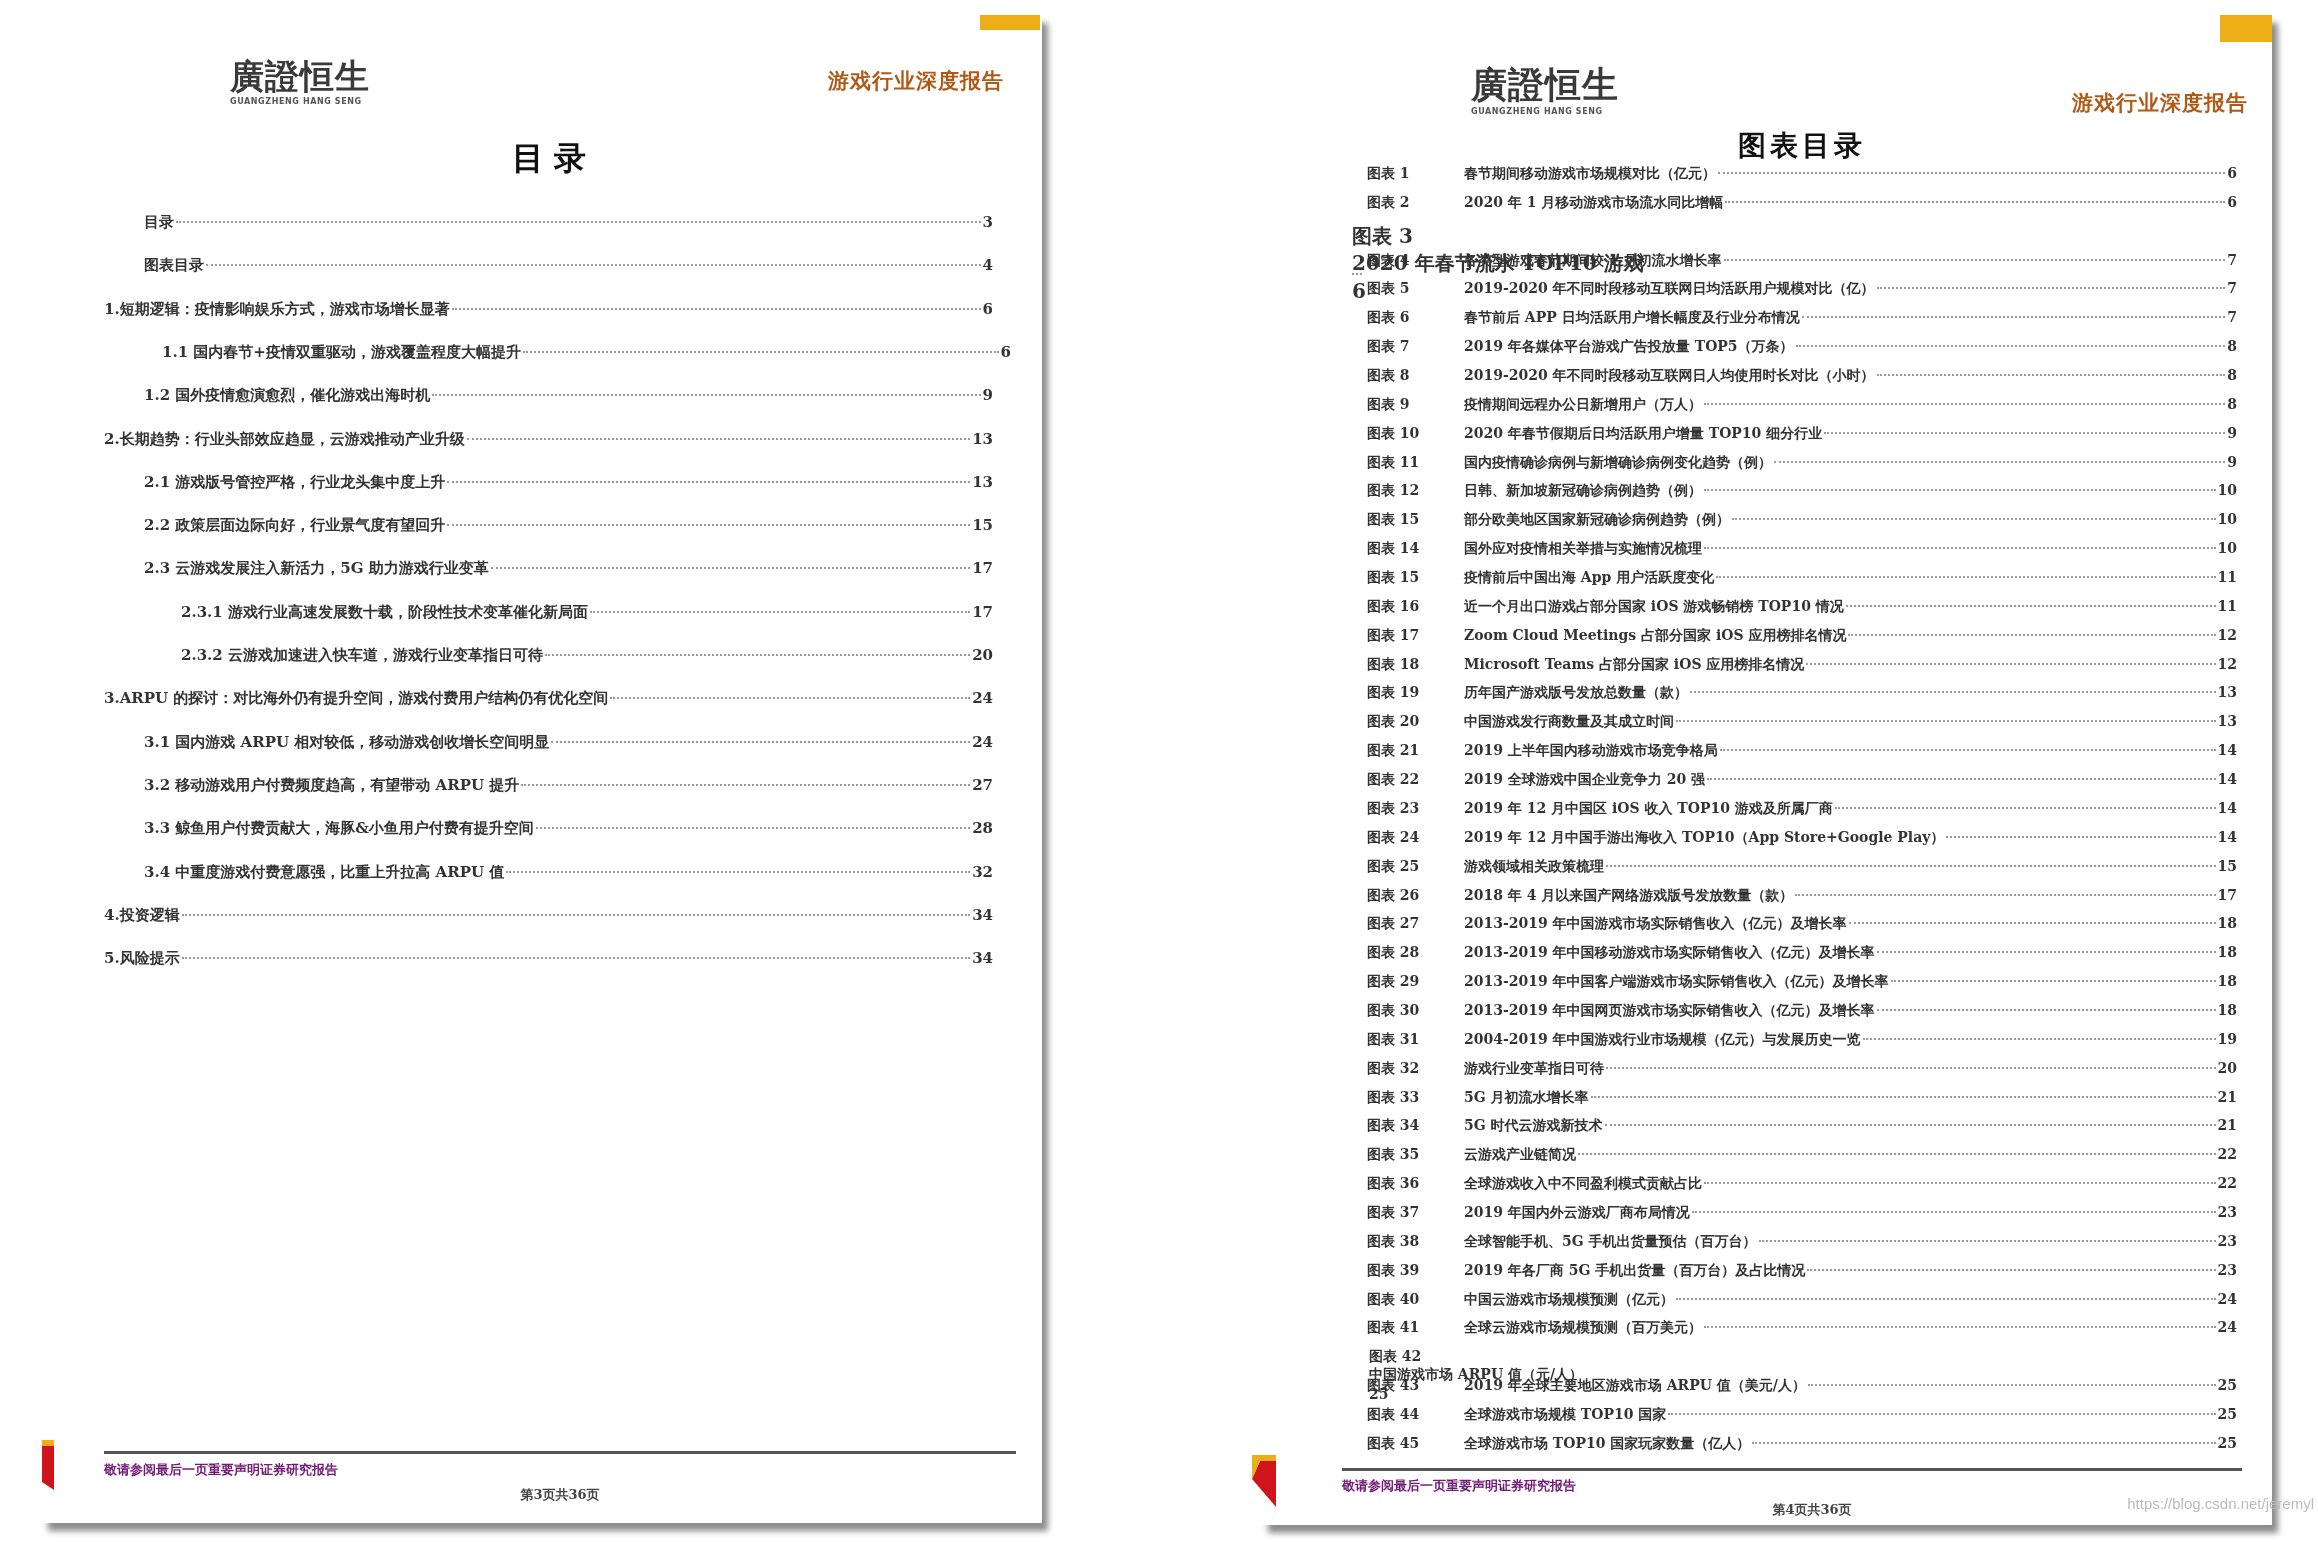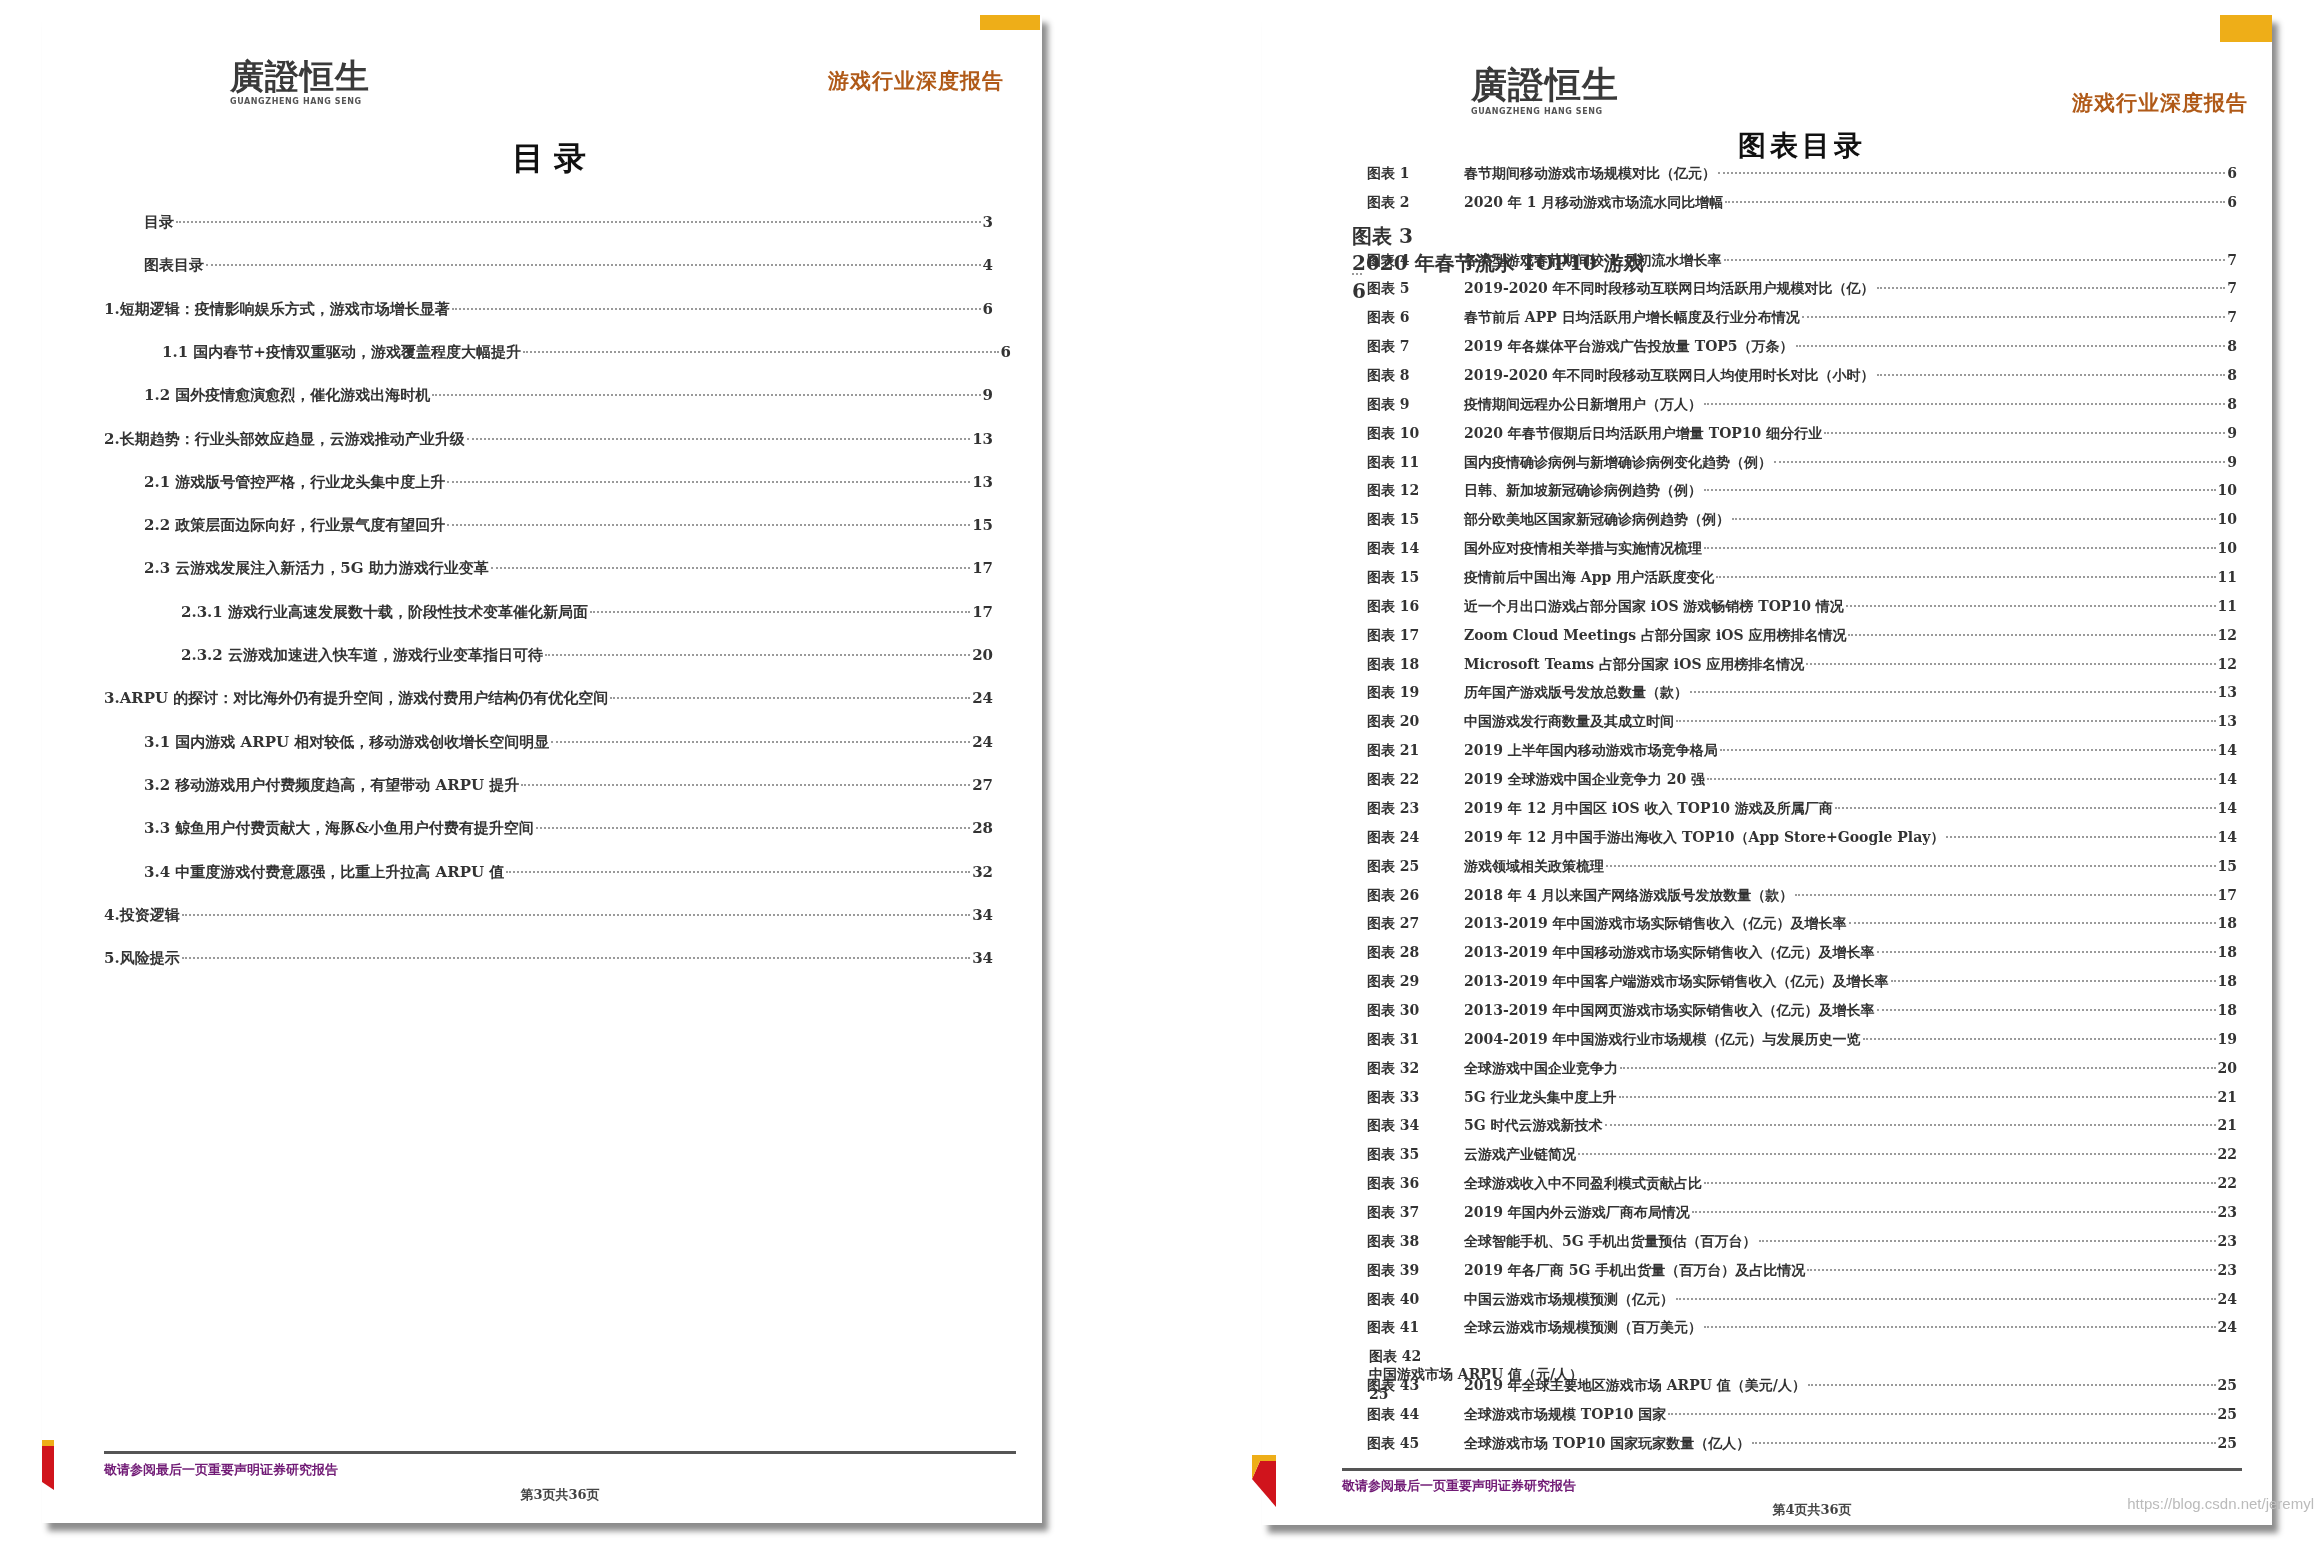--- a/index.html
+++ b/index.html
@@ -340,27 +340,27 @@
         <span class="pg">18</span>
       </div>
       <div class="toc-row fig-row" style="left: 105px; width: 870px; top: 1015.8px; font-size: 14px;">
         <span class="num">图表 31</span>
         <span class="lbl">2004-2019 年中国游戏行业市场规模（亿元）与发展历史一览</span>
         <span class="dots"></span>
         <span class="pg">19</span>
       </div>
       <div class="toc-row fig-row" style="left: 105px; width: 870px; top: 1044.66px; font-size: 14px;">
         <span class="num">图表 32</span>
-        <span class="lbl">全球游戏中国企业竞争力</span>
+        <span class="lbl">游戏行业变革指日可待</span>
         <span class="dots"></span>
         <span class="pg">20</span>
       </div>
       <div class="toc-row fig-row" style="left: 105px; width: 870px; top: 1073.52px; font-size: 14px;">
         <span class="num">图表 33</span>
-        <span class="lbl">5G 行业龙头集中度上升</span>
+        <span class="lbl">5G 月初流水增长率</span>
         <span class="dots"></span>
         <span class="pg">21</span>
       </div>
       <div class="toc-row fig-row" style="left: 105px; width: 870px; top: 1102.38px; font-size: 14px;">
         <span class="num">图表 34</span>
         <span class="lbl">5G 时代云游戏新技术</span>
         <span class="dots"></span>
         <span class="pg">21</span>
       </div>
       <div class="toc-row fig-row" style="left: 105px; width: 870px; top: 1131.24px; font-size: 14px;">

